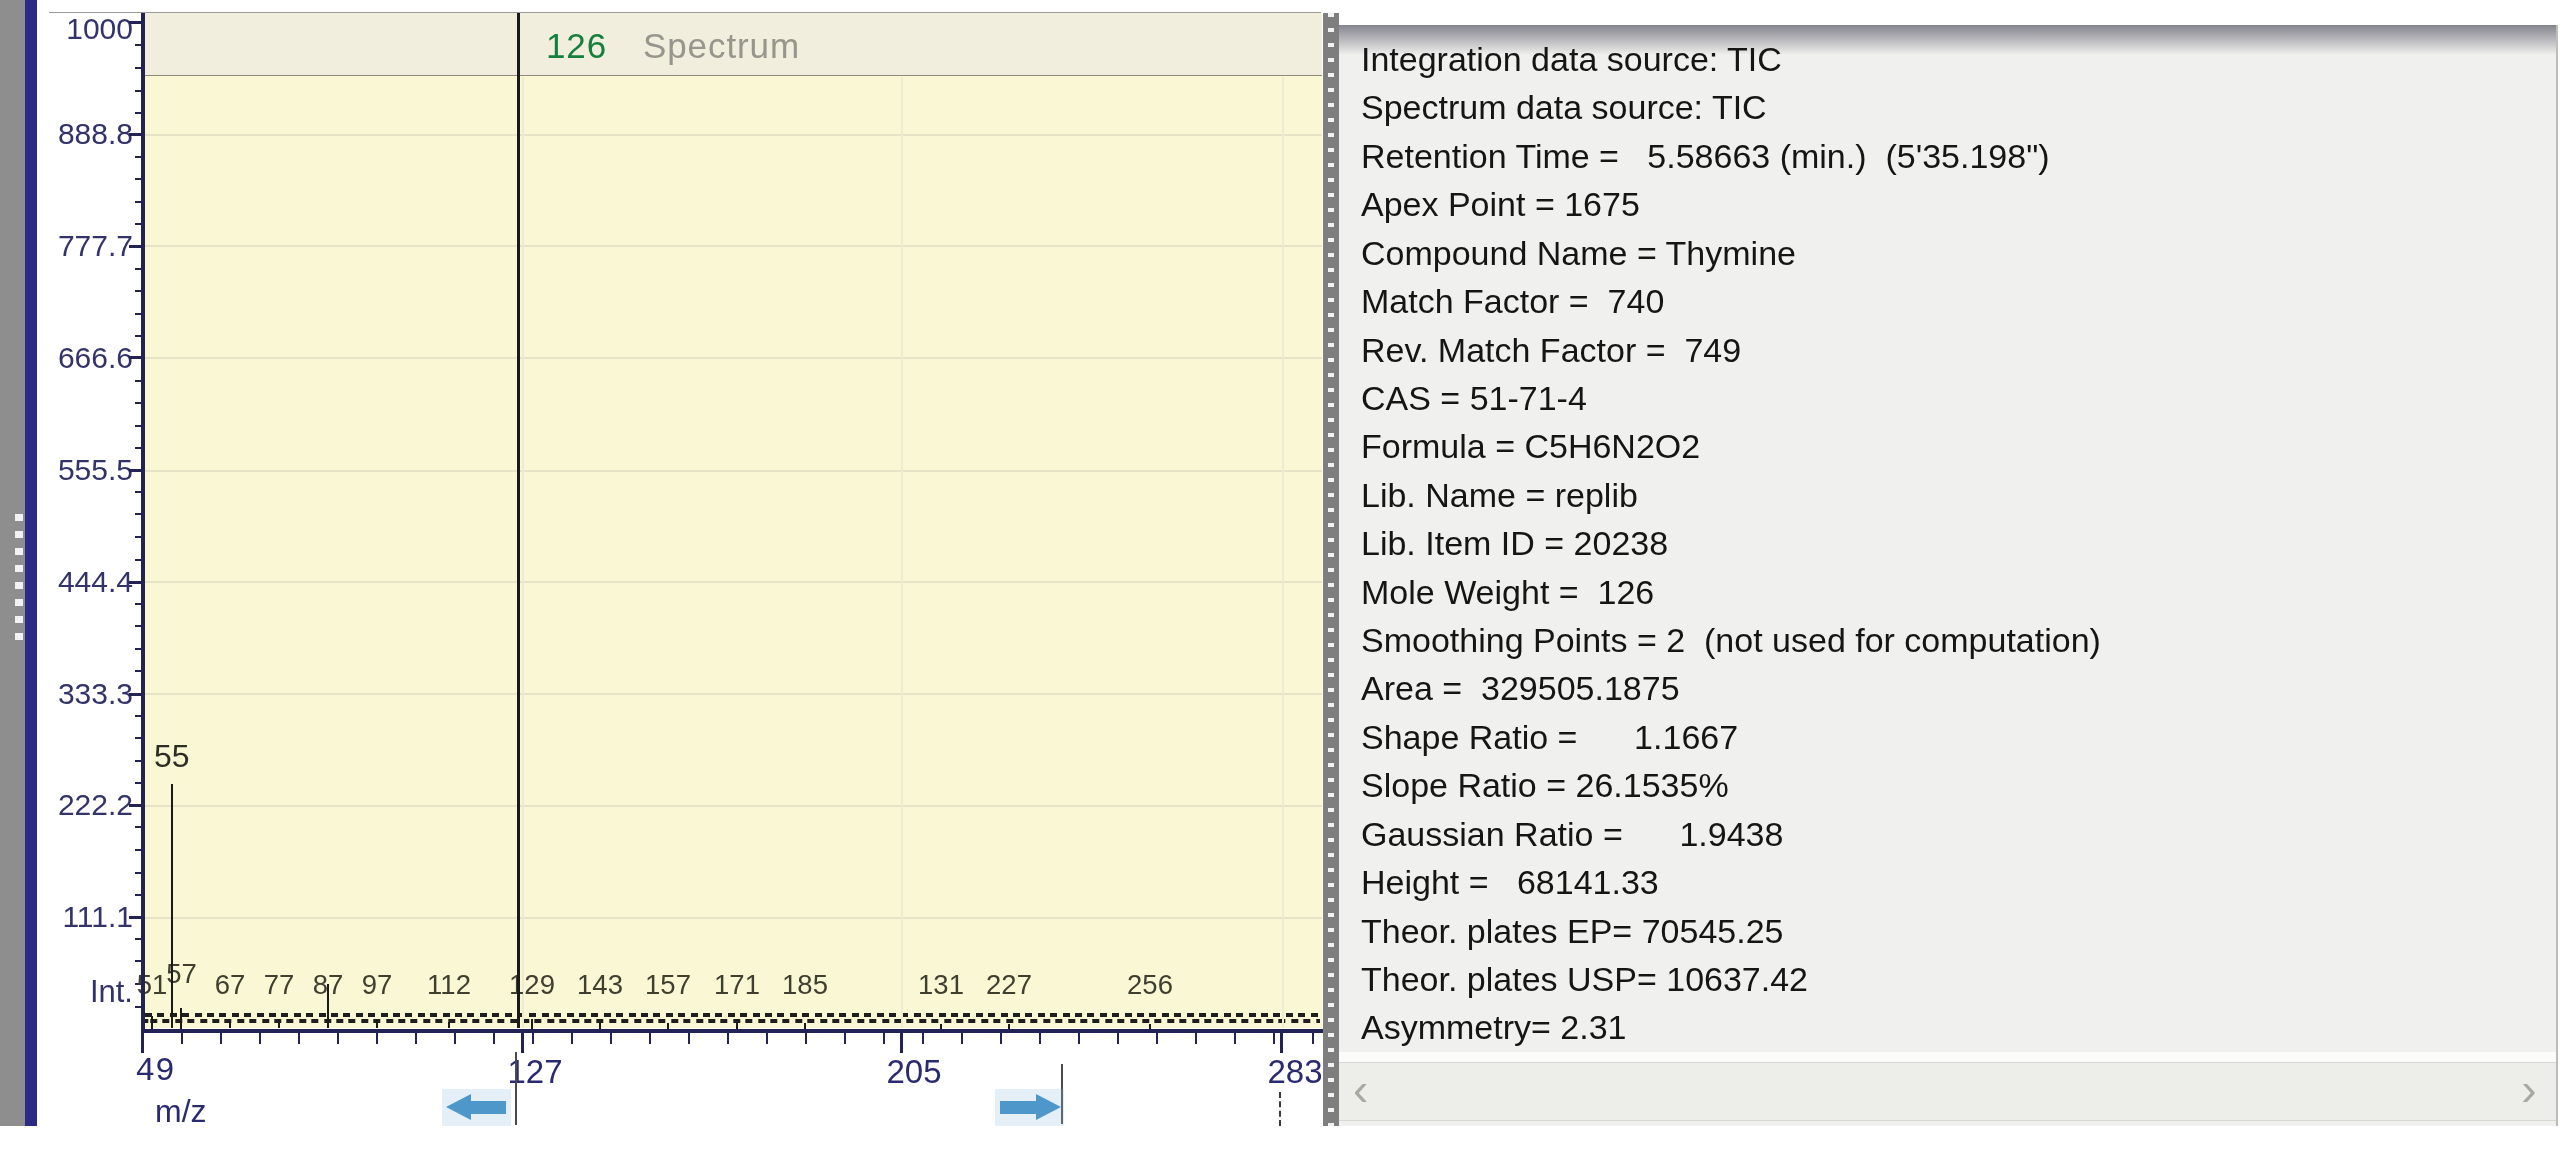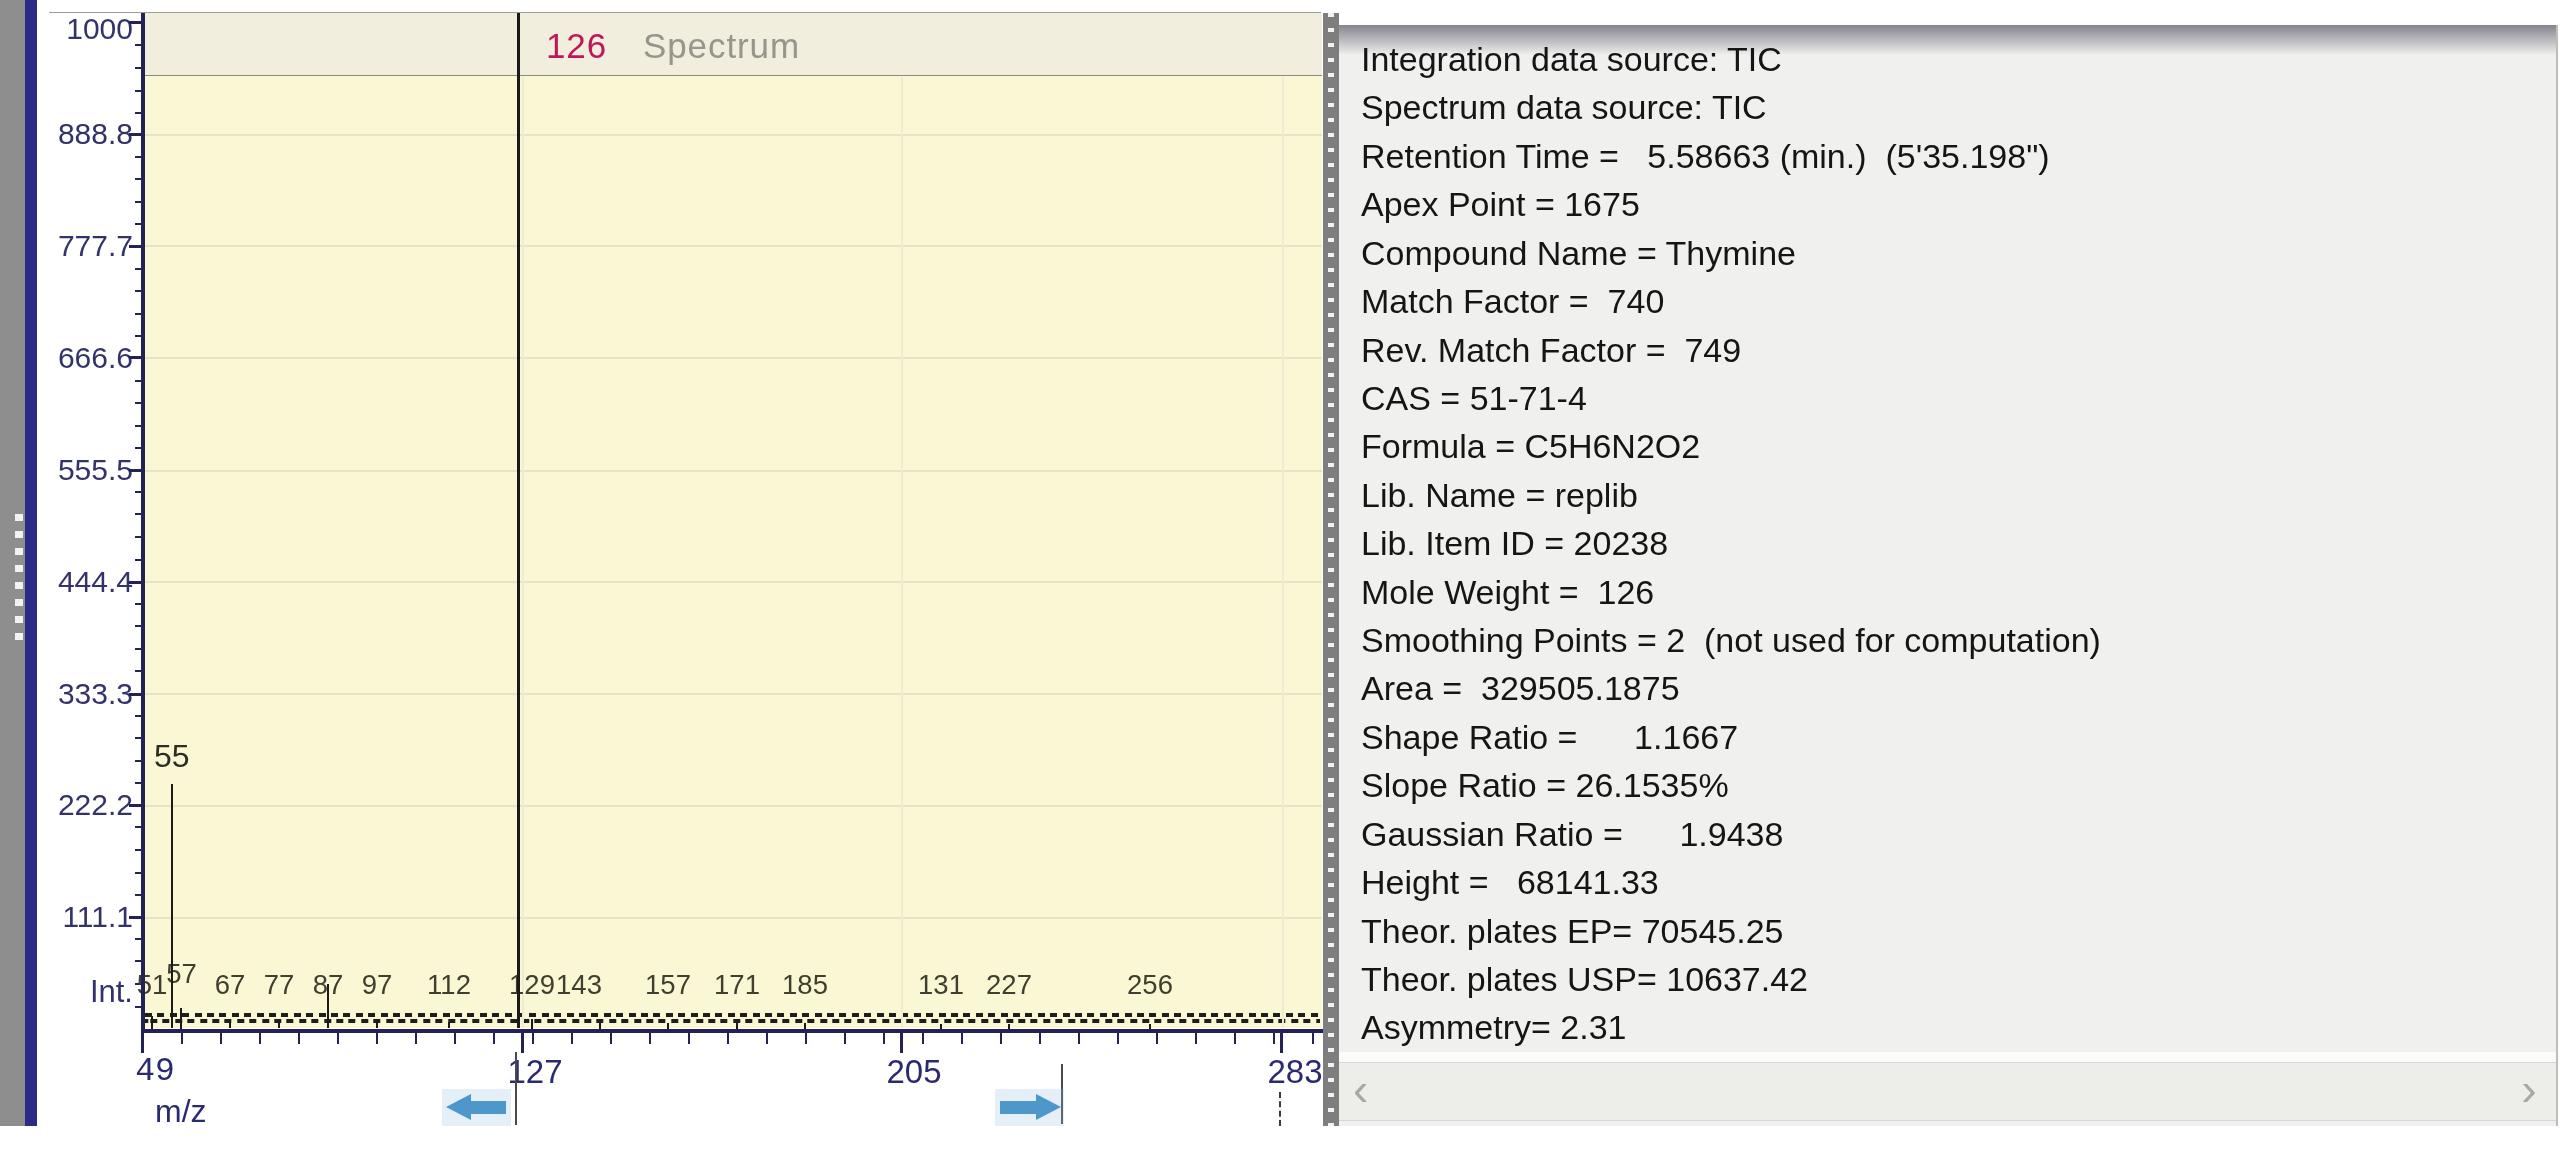--- a/index.html
+++ b/index.html
@@ -16,21 +16,21 @@
     background:repeating-linear-gradient(to bottom,#f2f2f2 0 7px,rgba(0,0,0,0) 7px 17px);}
   .navy-bar{left:25px;top:0;width:11.5px;height:1126px;background:#2b2b87;}
 
   
   .top-line{left:49px;top:11.5px;width:1272px;height:1.8px;background:#9c9c98;}
   #plot{left:145px;top:13.3px;width:1177px;height:1015px;background:#faf7d4;overflow:visible;}
   .header-band{position:absolute;left:0;top:0;width:1177px;height:62px;background:#f1eedd;
     border-bottom:1.8px solid #8c8a78;}
   .header-band span{display:inline-block;vertical-align:top;margin-top:12.4px;
     font-size:35px;letter-spacing:0.9px;}
-  .hdr-peak{margin-left:401px;color:#be185d;}
+  .hdr-peak{margin-left:401px;color:#15803d;}
   .hdr-title{margin-left:32px;color:#96968c;}
   .gridline-h{position:absolute;left:0;width:1177px;height:1.8px;background:#e7e3c6;}
   .gridline-v{position:absolute;top:64px;width:1.8px;height:951px;background:#efebd0;}
   .y-axis-line{left:141px;top:13.3px;width:3.5px;height:1017px;background:#222255;}
   .x-axis-line{left:141px;top:1029px;width:1183px;height:3.5px;background:#222255;}
   .ytick-major{position:absolute;width:12.4px;height:2.7px;background:#222255;left:129px;}
   .ytick-minor{position:absolute;width:7px;height:1.8px;background:#222255;left:135px;}
   .xtick-major{position:absolute;width:2.7px;height:21px;background:#222255;top:1032px;}
   .xtick-minor{position:absolute;width:1.8px;height:11.5px;background:#222255;top:1032px;}
   .ylab{position:absolute;left:25px;width:108px;height:34px;text-align:right;
@@ -175,21 +175,21 @@
       <div class="gridline-v" style="left:756px;"></div>
       <div class="gridline-v" style="left:1137px;"></div>
       <div class="pk-ann" style="left:-33px;top:956px;">51</div>
       <div class="pk-ann" style="left:-3.5px;top:945px;">57</div>
       <div class="pk-ann" style="left:45px;top:956px;">67</div>
       <div class="pk-ann" style="left:94px;top:956px;">77</div>
       <div class="pk-ann" style="left:143px;top:956px;text-align:center;">87</div>
       <div class="pk-ann" style="left:192px;top:956px;">97</div>
       <div class="pk-ann" style="left:264px;top:956px;">112</div>
       <div class="pk-ann" style="left:347px;top:956px;">129</div>
-      <div class="pk-ann" style="left:394px;top:956px;">143</div>
+      <div class="pk-ann" style="left:415px;top:956px;">143</div>
       <div class="pk-ann" style="left:483px;top:956px;">157</div>
       <div class="pk-ann" style="left:552px;top:956px;">171</div>
       <div class="pk-ann" style="left:620px;top:956px;">185</div>
       <div class="pk-ann" style="left:756px;top:956px;">131</div>
       <div class="pk-ann" style="left:824px;top:956px;">227</div>
       <div class="pk-ann" style="left:965px;top:956px;">256</div>
       <div class="pk-55" style="left:-13.3px;top:725px;">55</div>
       <div class="peak" style="left:26px;top:771px;width:1.8px;height:244px;"></div>
       <div class="peak" style="left:372px;top:0px;width:2.7px;height:1015px;"></div>
       <div class="peak" style="left:6.2px;top:1003px;width:1.8px;height:12.4px;"></div>

